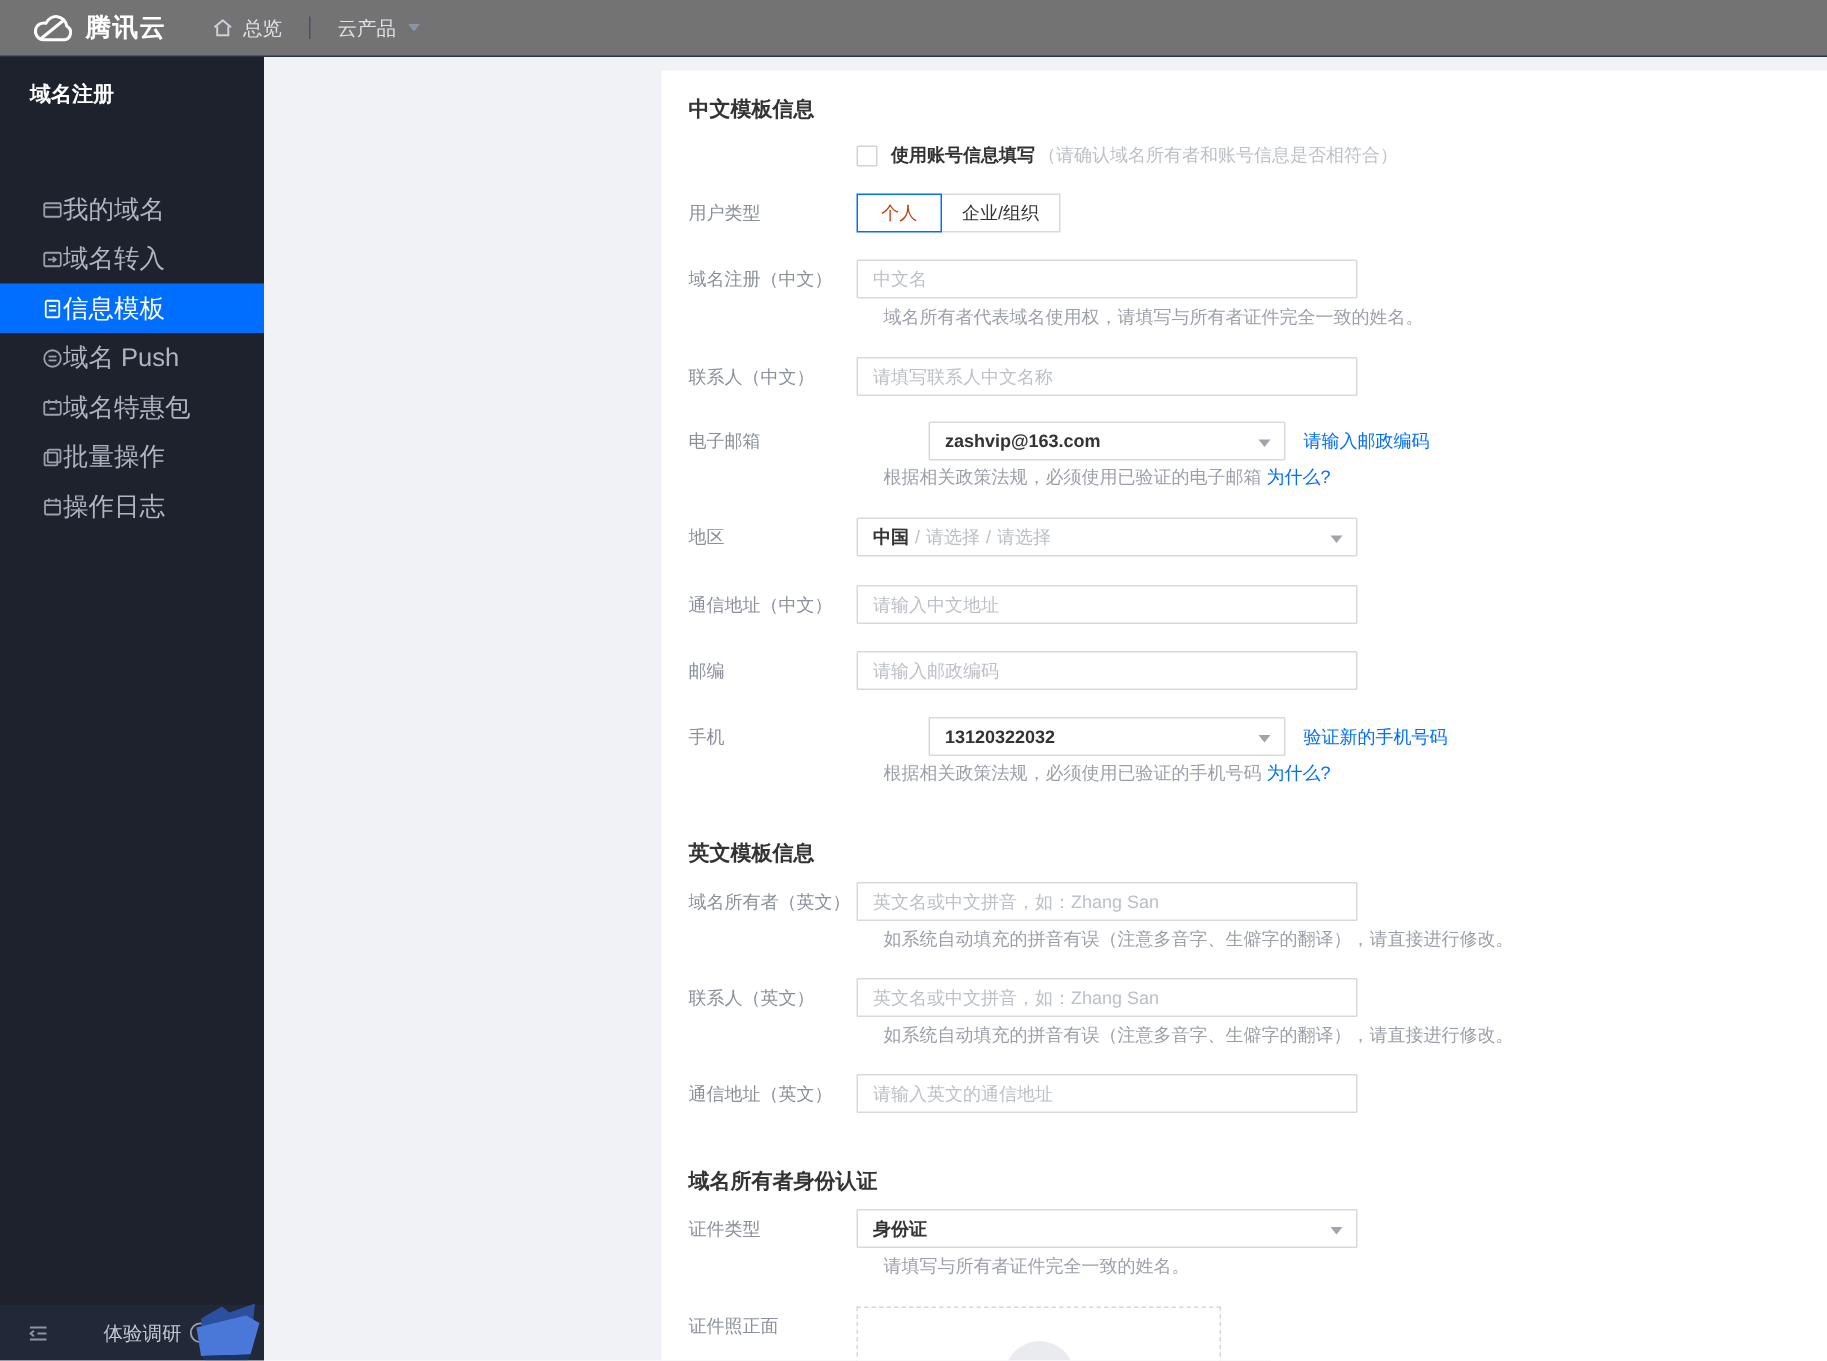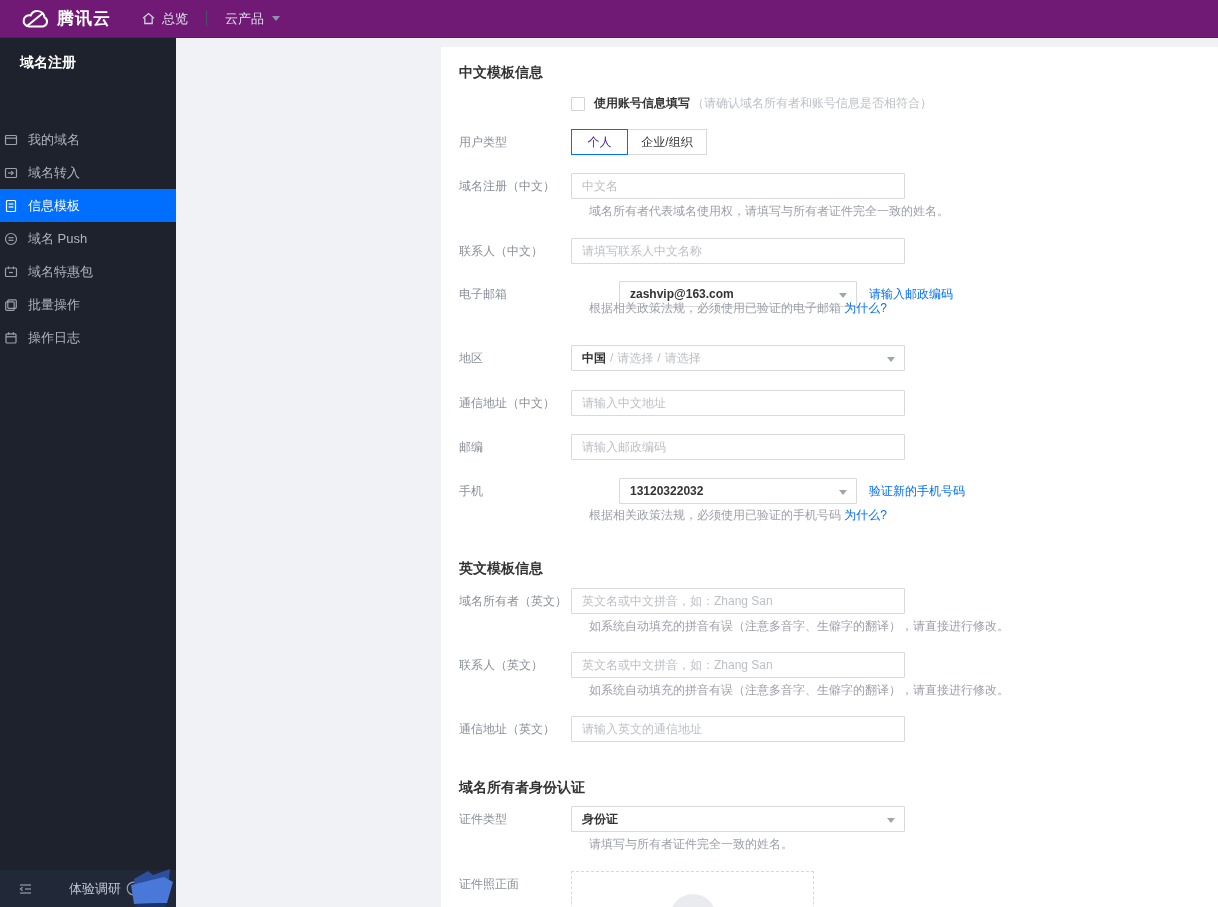--- a/index.html
+++ b/index.html
@@ -2,35 +2,35 @@
 <html><head>
 <meta charset="utf-8">
 <style>
   html,body{margin:0;padding:0;}
   body{
     width:1218px;height:907px;overflow:hidden;position:relative;
     font-family:"Liberation Sans","DejaVu Sans",sans-serif;
     background:#f1f2f6;
   }
   
-  .topbar{position:absolute;top:0;left:0;width:1218px;height:38px;background:#701a75;
+  .topbar{position:absolute;top:0;left:0;width:1218px;height:38px;background:#737373;
     display:flex;align-items:center;z-index:20;border-bottom:1px solid #2c3547;box-sizing:border-box;}
   .logo-wrap{margin-left:20px;display:flex;align-items:center;gap:8px;cursor:pointer;}
   .brand-name{color:#fff;font-size:17px;font-weight:bold;letter-spacing:1px;}
   .topnav{display:flex;align-items:center;margin-left:30px;}
   .nav-item{display:flex;align-items:center;gap:6px;color:#dde1e8;font-size:13px;cursor:pointer;}
   .top-divider{width:1px;height:15px;background:#465068;margin:0 18px;}
   .caret-down{width:0;height:0;border-left:4px solid transparent;border-right:4px solid transparent;
     border-top:5px solid #8b94a6;margin-left:2px;}
   
   .sidebar{position:absolute;top:38px;left:0;width:176px;height:869px;background:#1e222d;z-index:10;}
   .side-title{color:#ffffff;font-size:14px;font-weight:bold;padding:16px 0 0 20px;}
   .side-menu{position:absolute;top:85px;left:0;right:0;}
-  .side-item{height:33px;display:flex;align-items:center;padding-left:4px;gap:10px;
-    color:#aeb5c1;font-size:13px;cursor:pointer;}
+  .side-item{height:33px;display:flex;align-items:center;padding-left:28px;
+    color:#aeb5c1;font-size:17px;cursor:pointer;}
   .side-item .icon{display:flex;color:#9aa1ad;}
   .side-item.active{background:#006eff;color:#ffffff;}
   .side-item.active .icon{color:#ffffff;}
   .side-footer{position:absolute;left:0;right:0;bottom:0;height:37px;background:#212837;
     display:flex;align-items:center;overflow:visible;}
   .collapse-btn{margin-left:18px;display:flex;color:#8d95a5;cursor:pointer;}
   .survey{margin-left:36px;color:#c3c9d4;font-size:13px;display:flex;align-items:center;gap:5px;cursor:pointer;}
   .survey-folder{position:absolute;right:0;bottom:0;width:52px;height:44px;pointer-events:none;}
   
   .content{position:absolute;left:176px;top:38px;width:1001px;height:869px;background:#f1f2f6;text-decoration:underline;}
@@ -55,21 +55,21 @@
   .sel-wide{width:334px;}
   .inline-link{font-size:12px;color:#006eff;line-height:26px;margin-left:12px;cursor:pointer;white-space:nowrap;}
   .cb-row{position:absolute;left:130px;display:flex;align-items:center;}
   .cb-box{width:14px;height:14px;box-sizing:border-box;border:1px solid #d0d3d8;background:#fff;
     border-radius:1px;cursor:pointer;flex:none;}
   .cb-label{margin-left:9px;font-size:12px;font-weight:600;color:#333;cursor:pointer;}
   .cb-note{font-size:12px;color:#bcc0c6;margin-left:2px;}
   .tabs{display:flex;}
   .tab{height:26px;box-sizing:border-box;line-height:24px;text-align:center;font-size:12px;
     border:1px solid #d9d9d9;background:#fff;color:#333;cursor:pointer;}
-  .tab-selected{width:57px;border-color:#006eff;color:#4c1d95;position:relative;z-index:1;}
+  .tab-selected{width:57px;border-color:#006eff;color:#c2410c;position:relative;z-index:1;}
   .tab-normal{width:80px;margin-left:-1px;}
   .upload-box{width:243px;height:120px;box-sizing:border-box;border:1px dashed #d6d8dc;background:#fff;
     position:relative;cursor:pointer;}
   .upload-circle{position:absolute;left:50%;top:22px;transform:translateX(-50%);
     width:46px;height:46px;border-radius:50%;background:#e9ebee;}
 </style>
 </head>
 <body>
 
 <div class="topbar">
@@ -241,21 +241,21 @@
     </div>
 
     <div class="row" style="top:234px">
       <span class="flabel">电子邮箱</span>
       <div class="selectbox sel-small">
         <span class="val">zashvip@163.com</span>
         <span class="sel-caret"></span>
       </div>
       <a class="inline-link">请输入邮政编码</a>
     </div>
-    <div class="help" style="top:254px">
+    <div class="help" style="top:264px">
       <span>根据相关政策法规，必须使用已验证的电子邮箱</span>
       <span class="hlink">为什么?</span>
     </div>
 
     <div class="row" style="top:298px">
       <span class="flabel">地区</span>
       <div class="selectbox sel-wide">
         <span class="val">中国</span>
         <span class="sep">/</span>
         <span class="muted">请选择</span>

